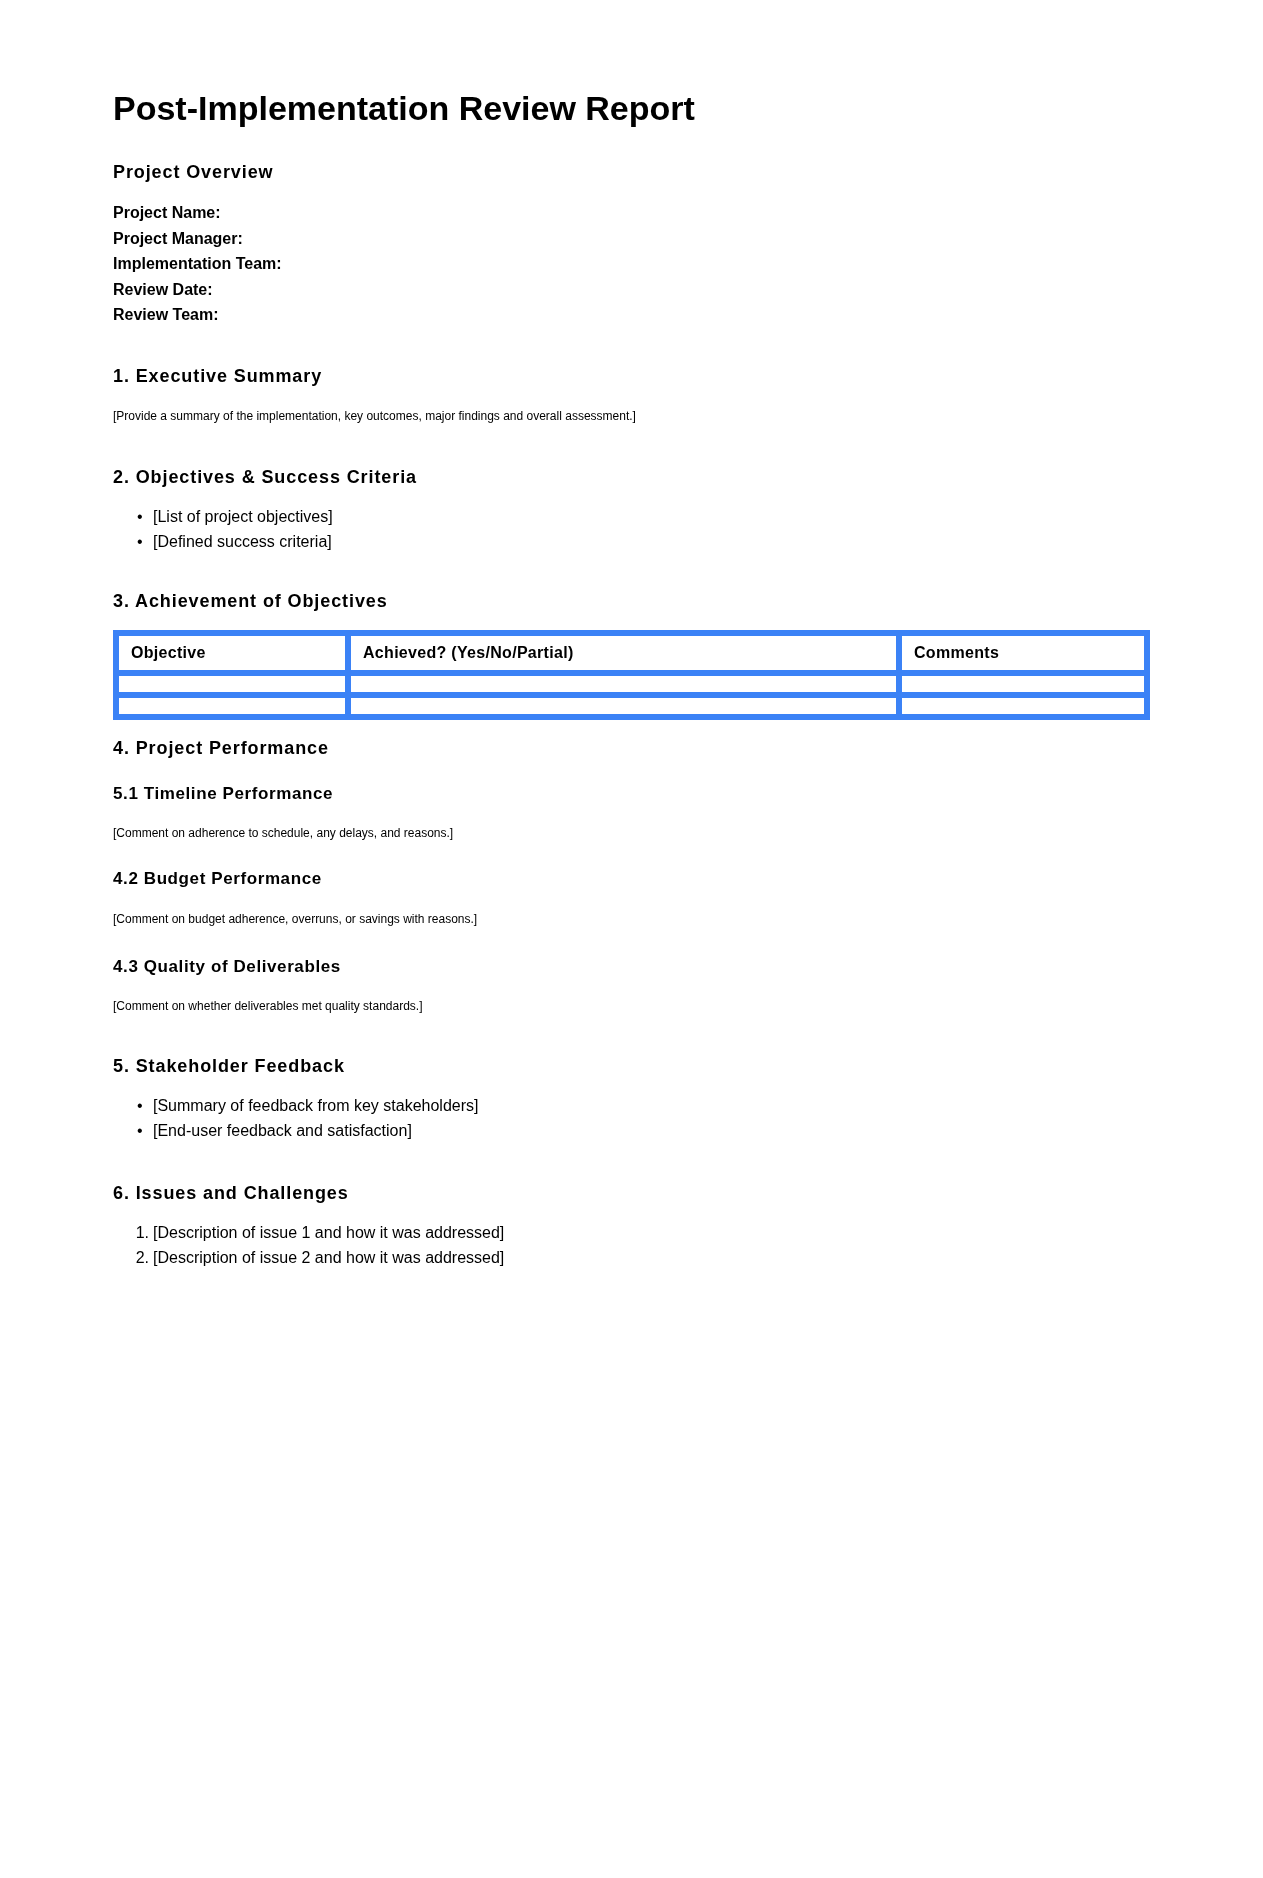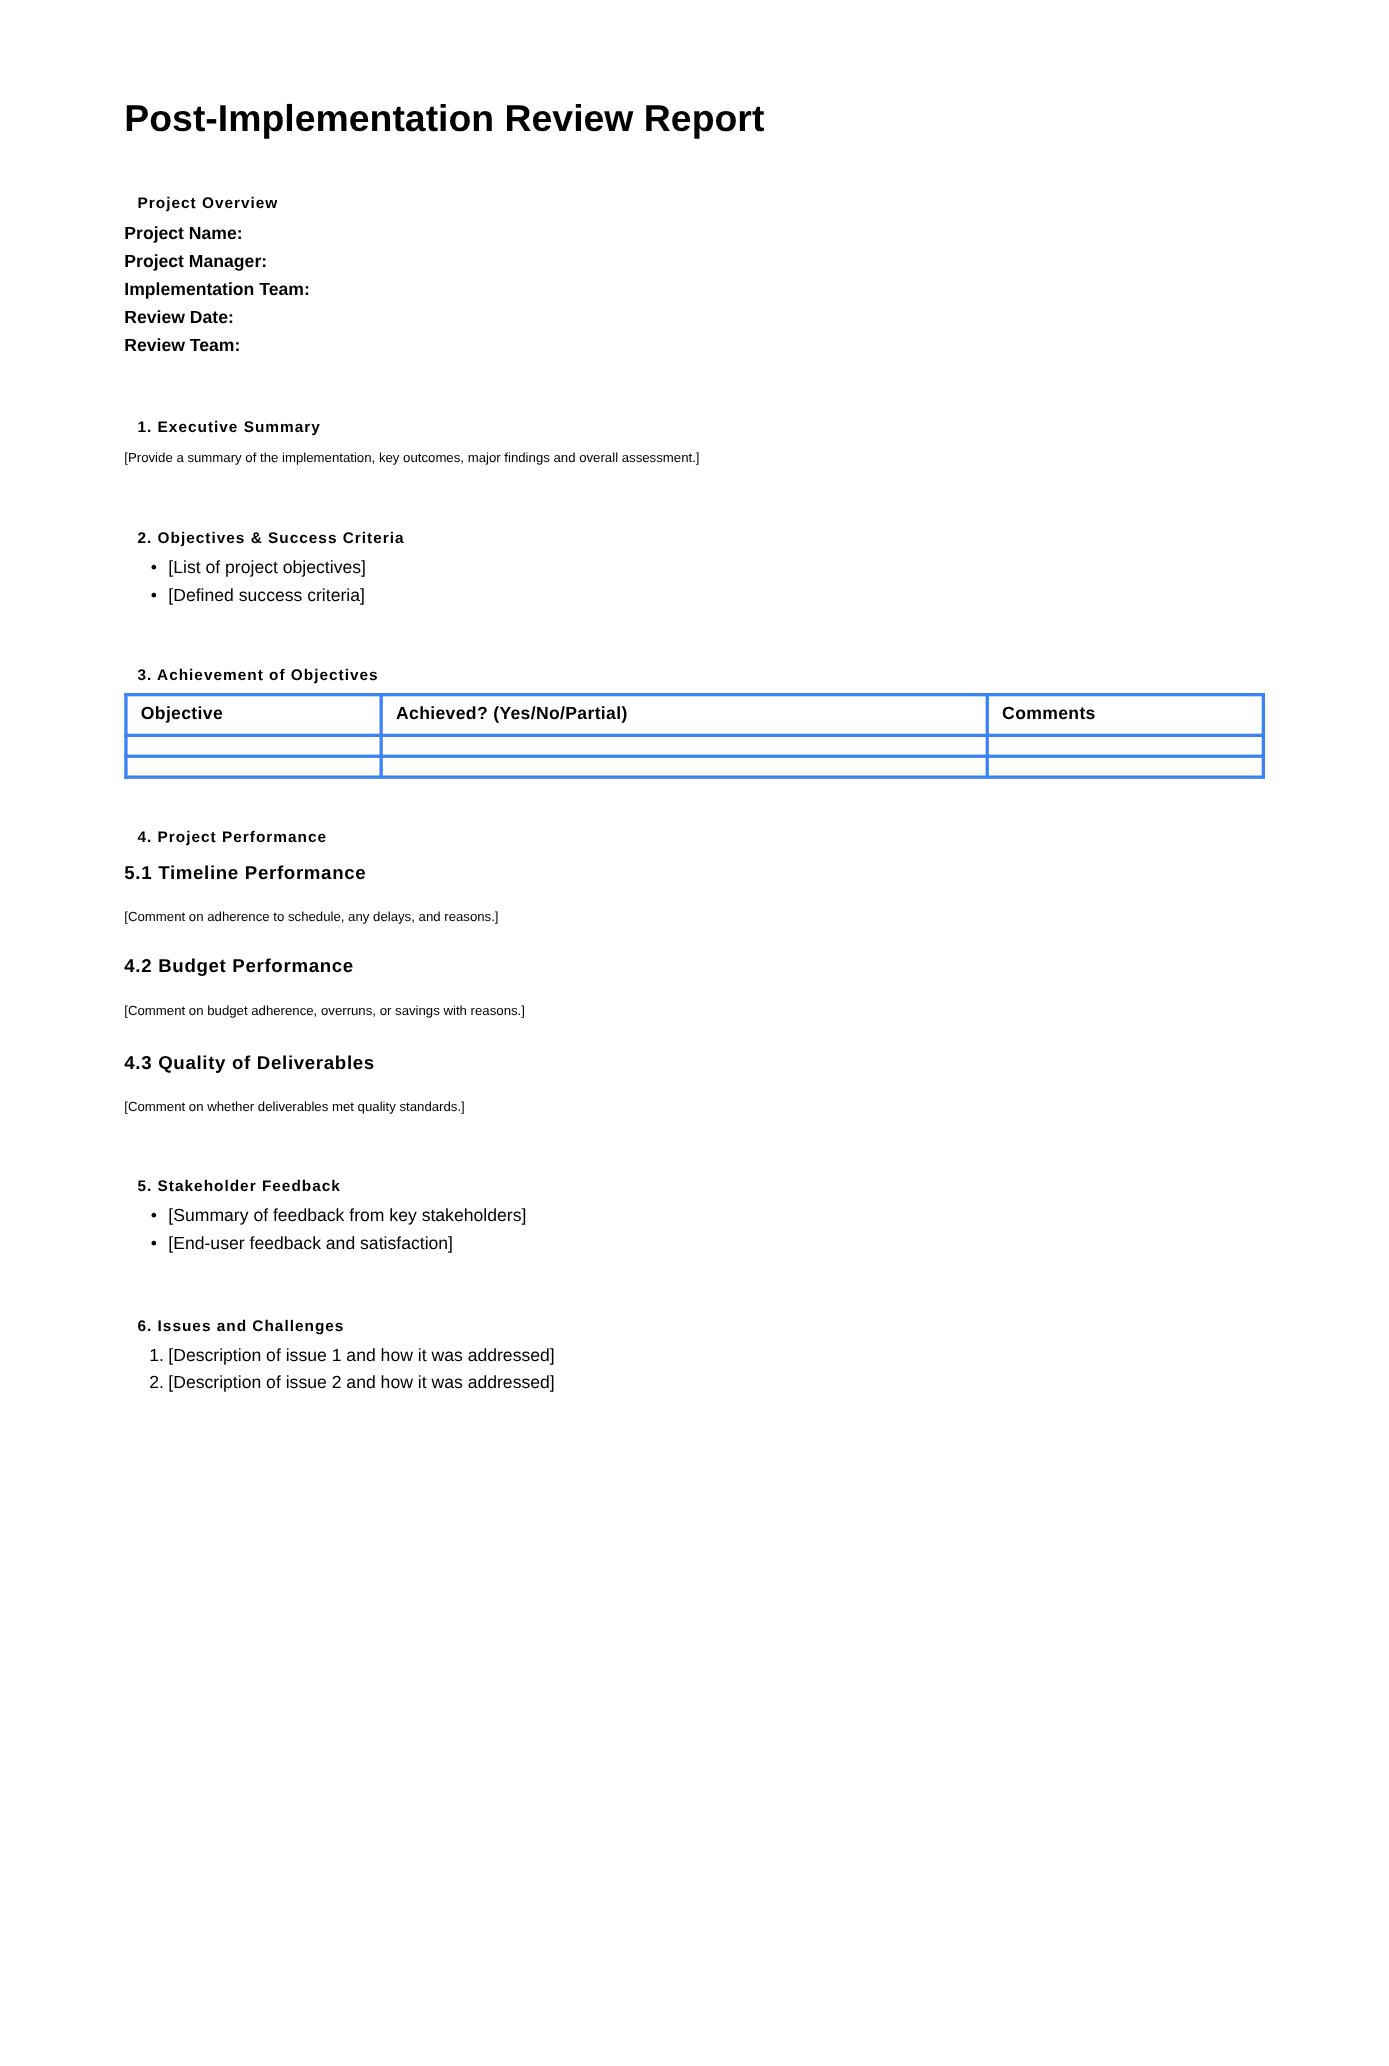--- a/index.html
+++ b/index.html
@@ -3,32 +3,32 @@
 <meta charset="utf-8">
 <style>
   html, body { margin: 0; padding: 0; background: #ffffff; }
   body {
     width: 1263px; height: 1878px; overflow: hidden;
     font-family: "Liberation Sans", sans-serif; color: #000;
   }
   .page { position: relative; padding: 0 113px; box-sizing: border-box; width: 1263px; }
   .abs { position: absolute; left: 113px; white-space: nowrap; }
   h1 { margin: 0; font-size: 34px; font-weight: bold; line-height: 40px; }
-  h2 { margin: 12px; font-size: 14px; font-weight: bold; letter-spacing: 0.9px; line-height: 24px; }
+  h2 { margin: 0; font-size: 18px; font-weight: bold; letter-spacing: 0.9px; line-height: 24px; }
   h3 { margin: 0; font-size: 17px; font-weight: bold; letter-spacing: 0.6px; line-height: 22px; }
   p  { margin: 0; font-size: 12px; line-height: 22px; }
   .field { font-size: 16px; font-weight: bold; line-height: 22px; }
   .li { font-size: 16px; line-height: 22px; }
   .li .marker { position: absolute; left: -20px; width: 16px; text-align: right; }
   .bullet-marker { position: absolute; left: -16px; top: 0; font-size: 16px; }
   table {
     position: absolute; left: 113px; top: 630px; width: 1037px;
     border-collapse: collapse; font-size: 16px;
   }
-  th, td { border: 3px solid #3b82f6; text-align: left; padding: 0 12px; }
+  th, td { border: 6px solid #3b82f6; text-align: left; padding: 0 12px; }
   th { height: 34px; font-weight: bold; letter-spacing: 0.3px; }
   td { height: 16px; }
 </style>
 </head>
 <body>
 
 <div class="page">
 
   <h1 class="abs" style="top:88px;">Post-Implementation Review Report</h1>
 

